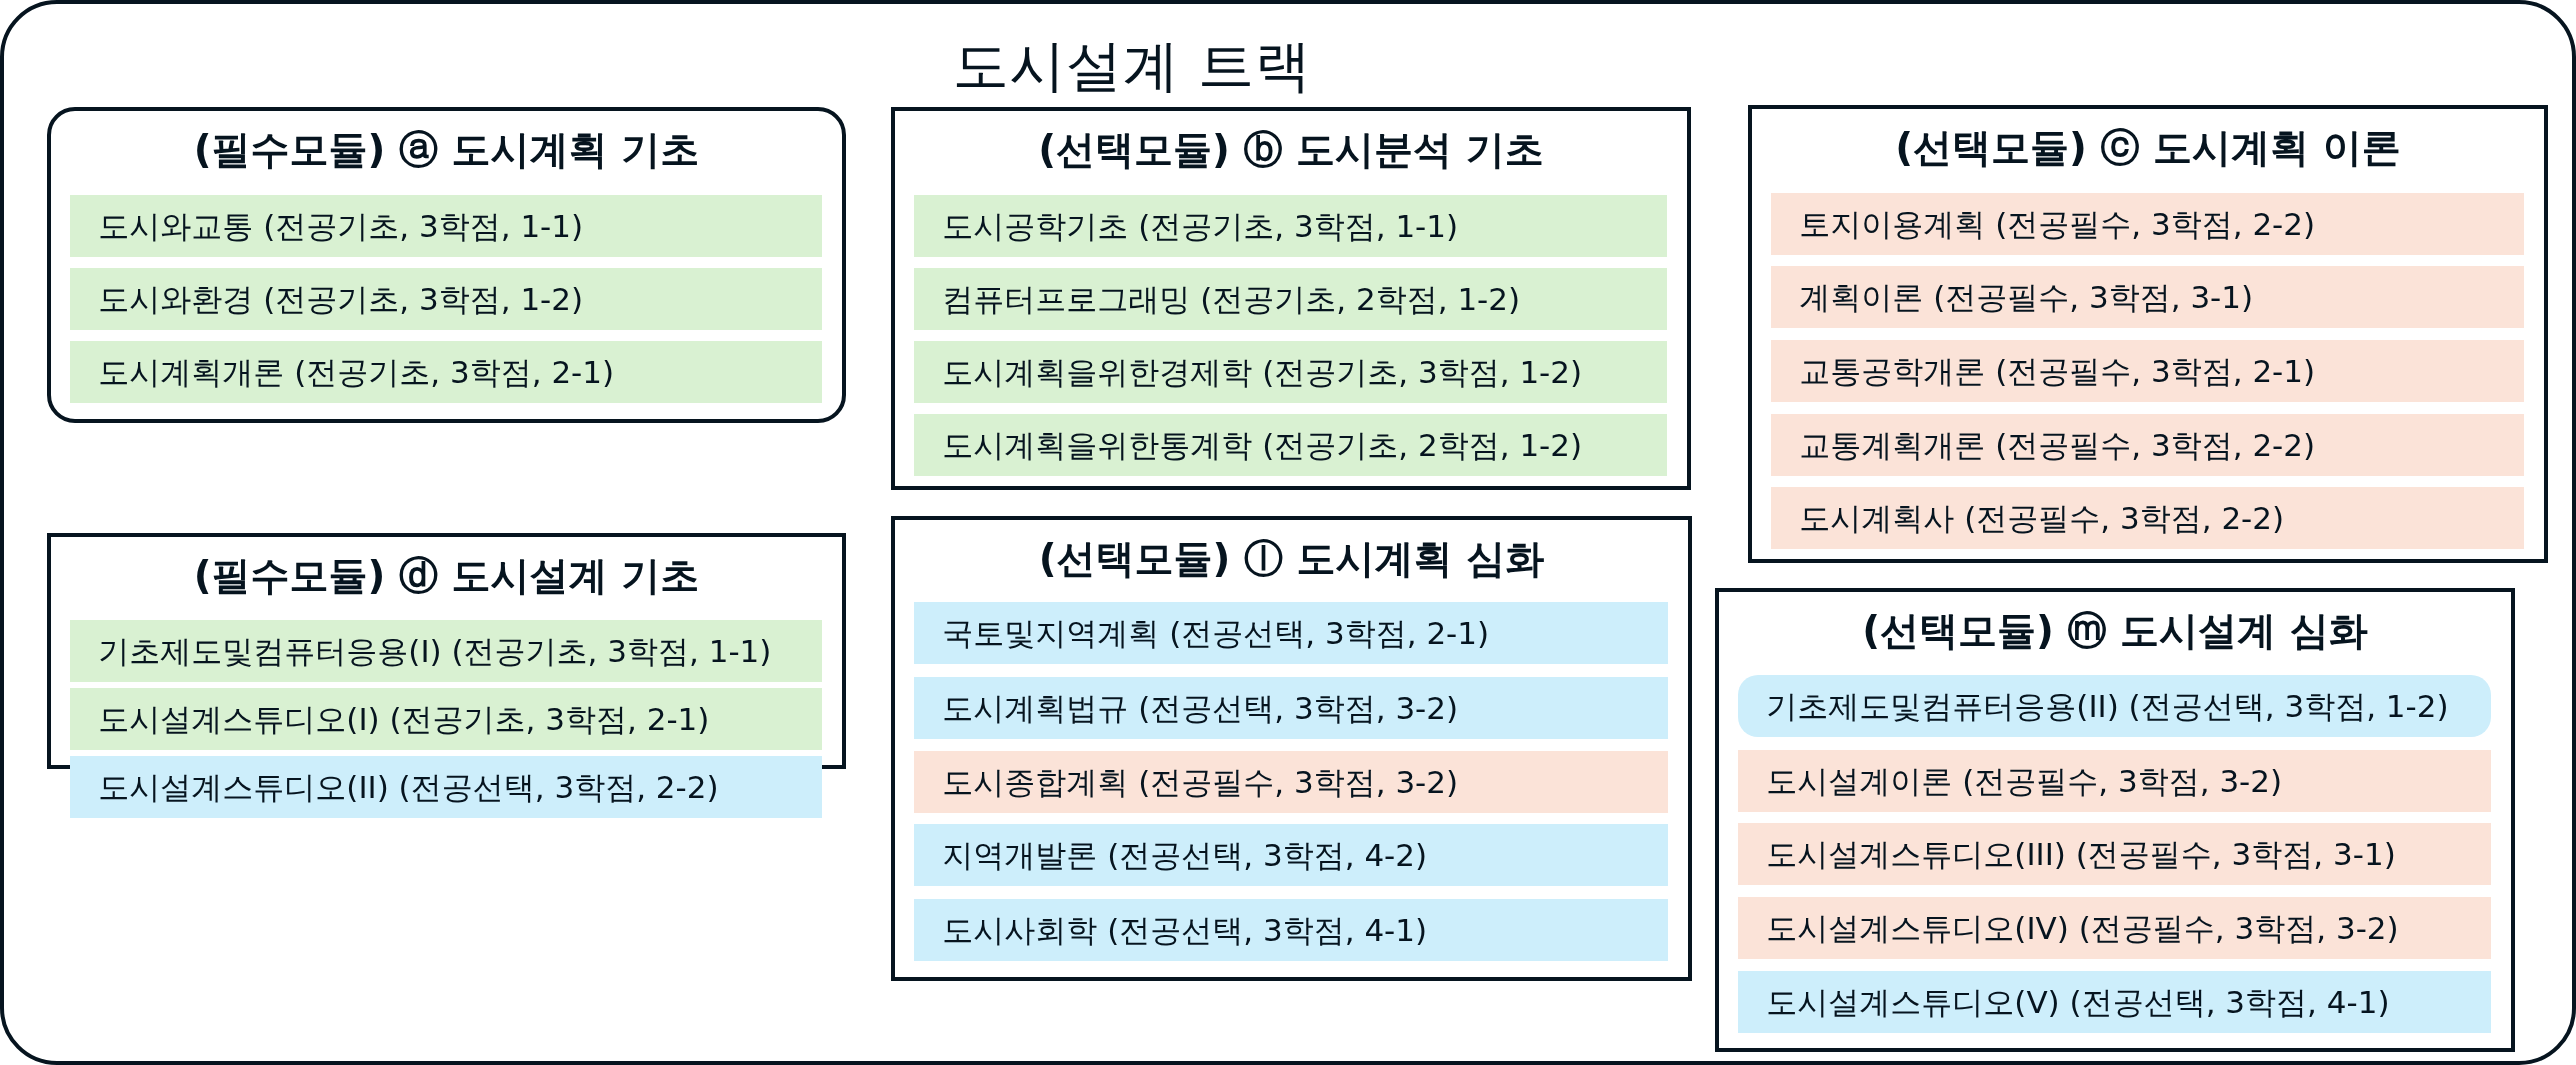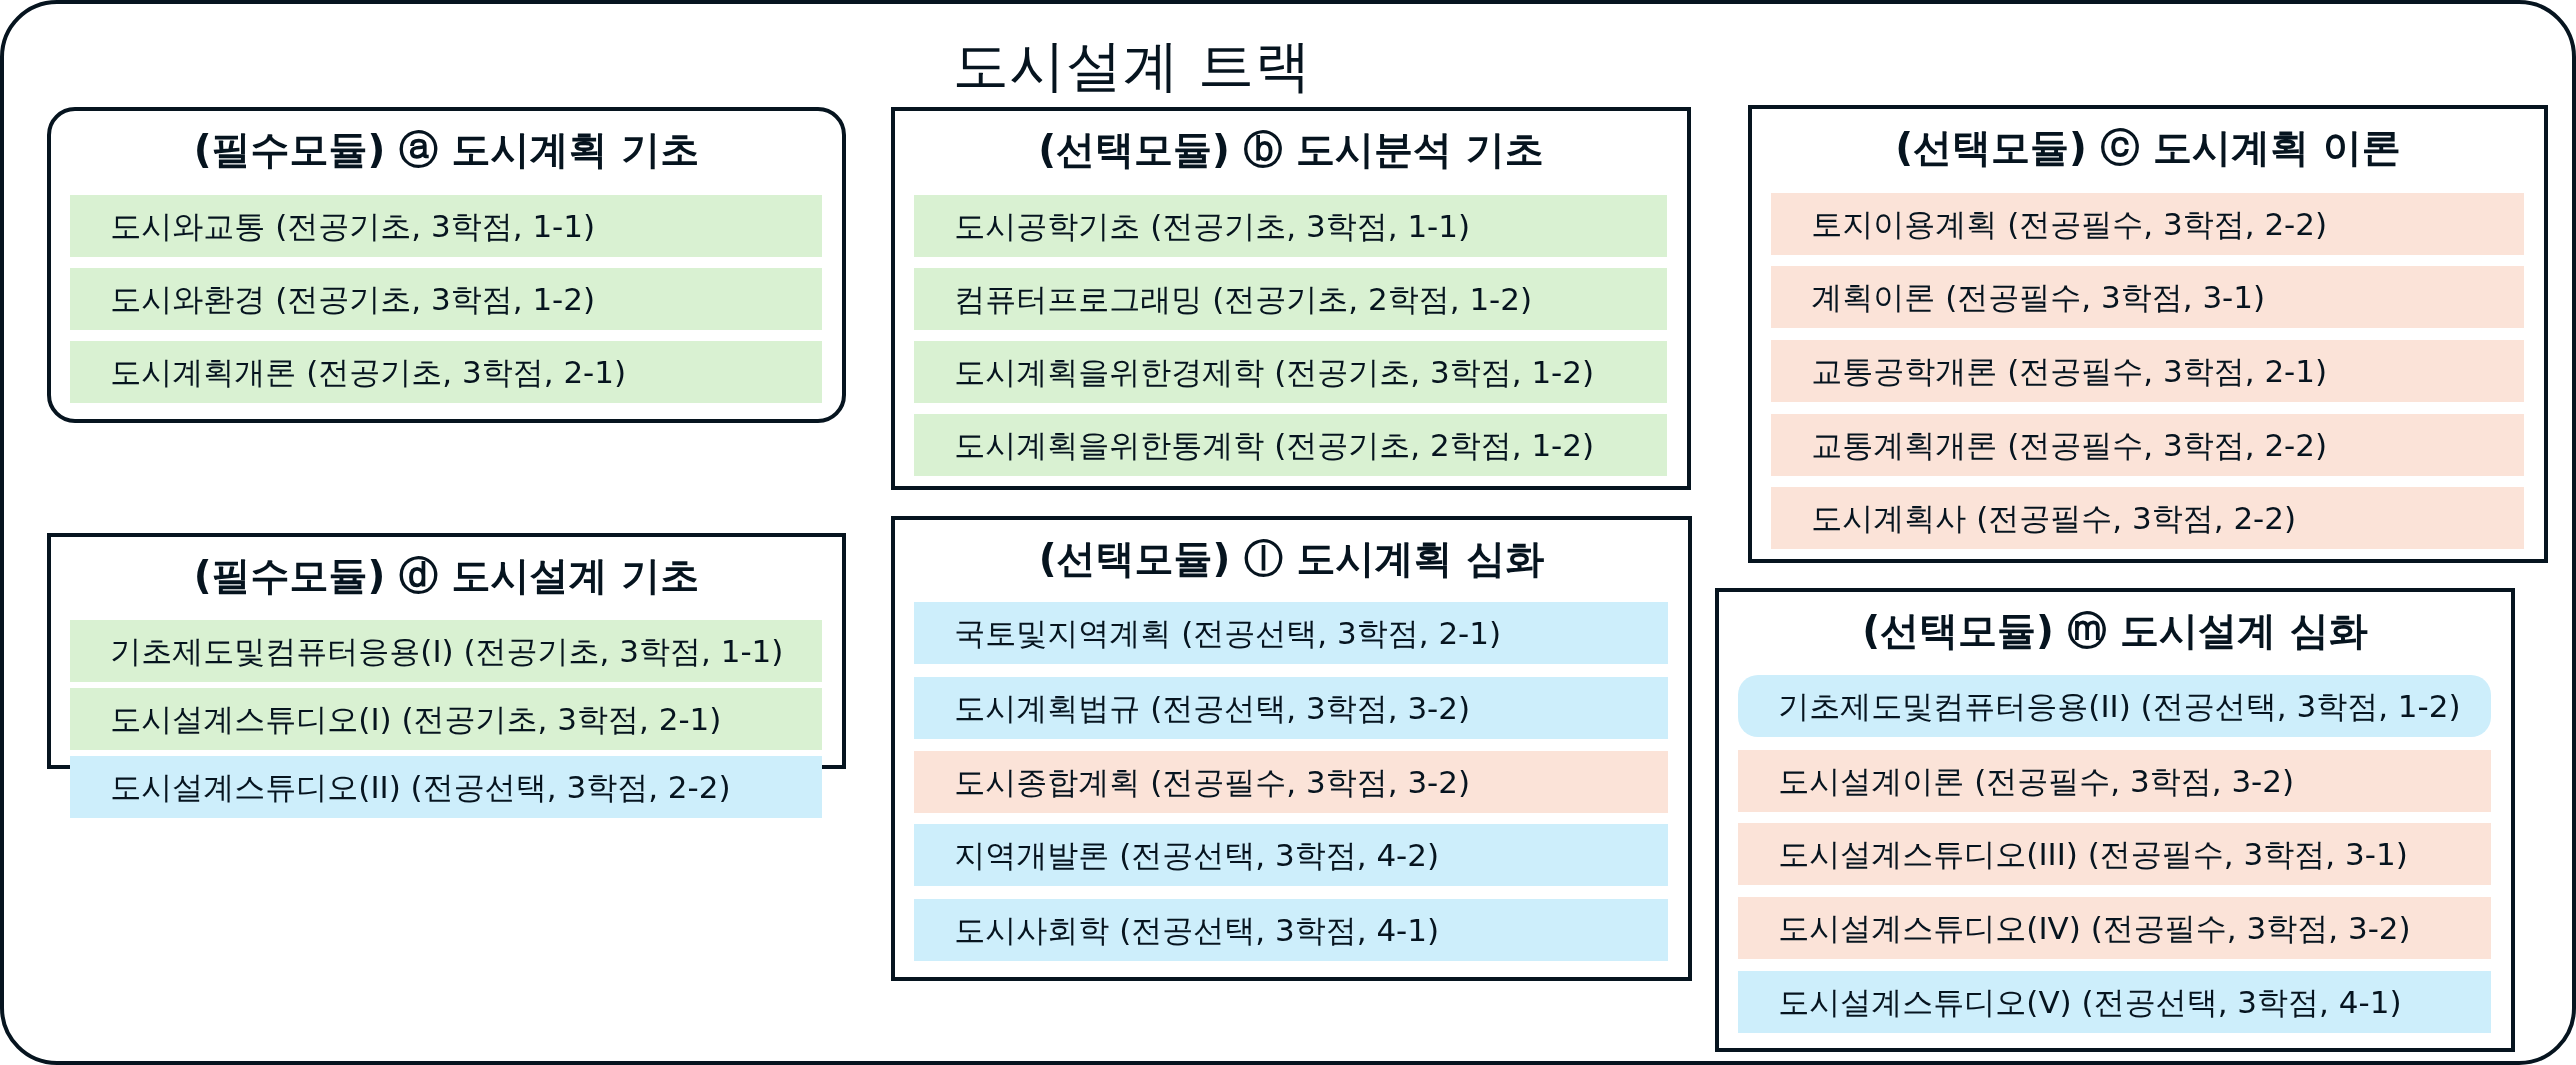--- a/index.html
+++ b/index.html
@@ -7,21 +7,21 @@
          font-family: "DejaVu Sans", "Liberation Sans", sans-serif; color: #06141f; }
   .frame { position: absolute; left: 0; top: 0; width: 2576px; height: 1065px;
            box-sizing: border-box; border: 4px solid #06141f; border-radius: 57px; }
   .main-title { position: absolute; left: 0; top: 29px; width: 2264px; text-align: center;
                 font-size: 56px; font-weight: 500; line-height: 73px; letter-spacing: 0.7px; }
   .module { position: absolute; box-sizing: border-box; border: 4.7px solid #06141f; background: #fff; }
   .module-title { position: absolute; left: 0; right: 0; top: 5.3px; height: 67px; text-align: center;
                   font-size: 39px; font-weight: bold; line-height: 67px; white-space: nowrap; }
   .rows { position: absolute; left: 19.3px; right: 20px; }
   .row { position: absolute; left: 0; right: 0; height: 62px; box-sizing: border-box;
-         padding-left: 40px; font-size: 31px; line-height: 62px; white-space: nowrap; overflow: hidden; }
+         padding-left: 28px; font-size: 31px; line-height: 62px; white-space: nowrap; overflow: hidden; }
   .fill-green { background: #d9f1d2; }
   .fill-blue  { background: #cdeefb; }
   .fill-peach { background: #fbe3d8; }
 </style>
 </head>
 <body>
 
 <div class="frame"></div>
 <div class="main-title">도시설계 트랙</div>
 

